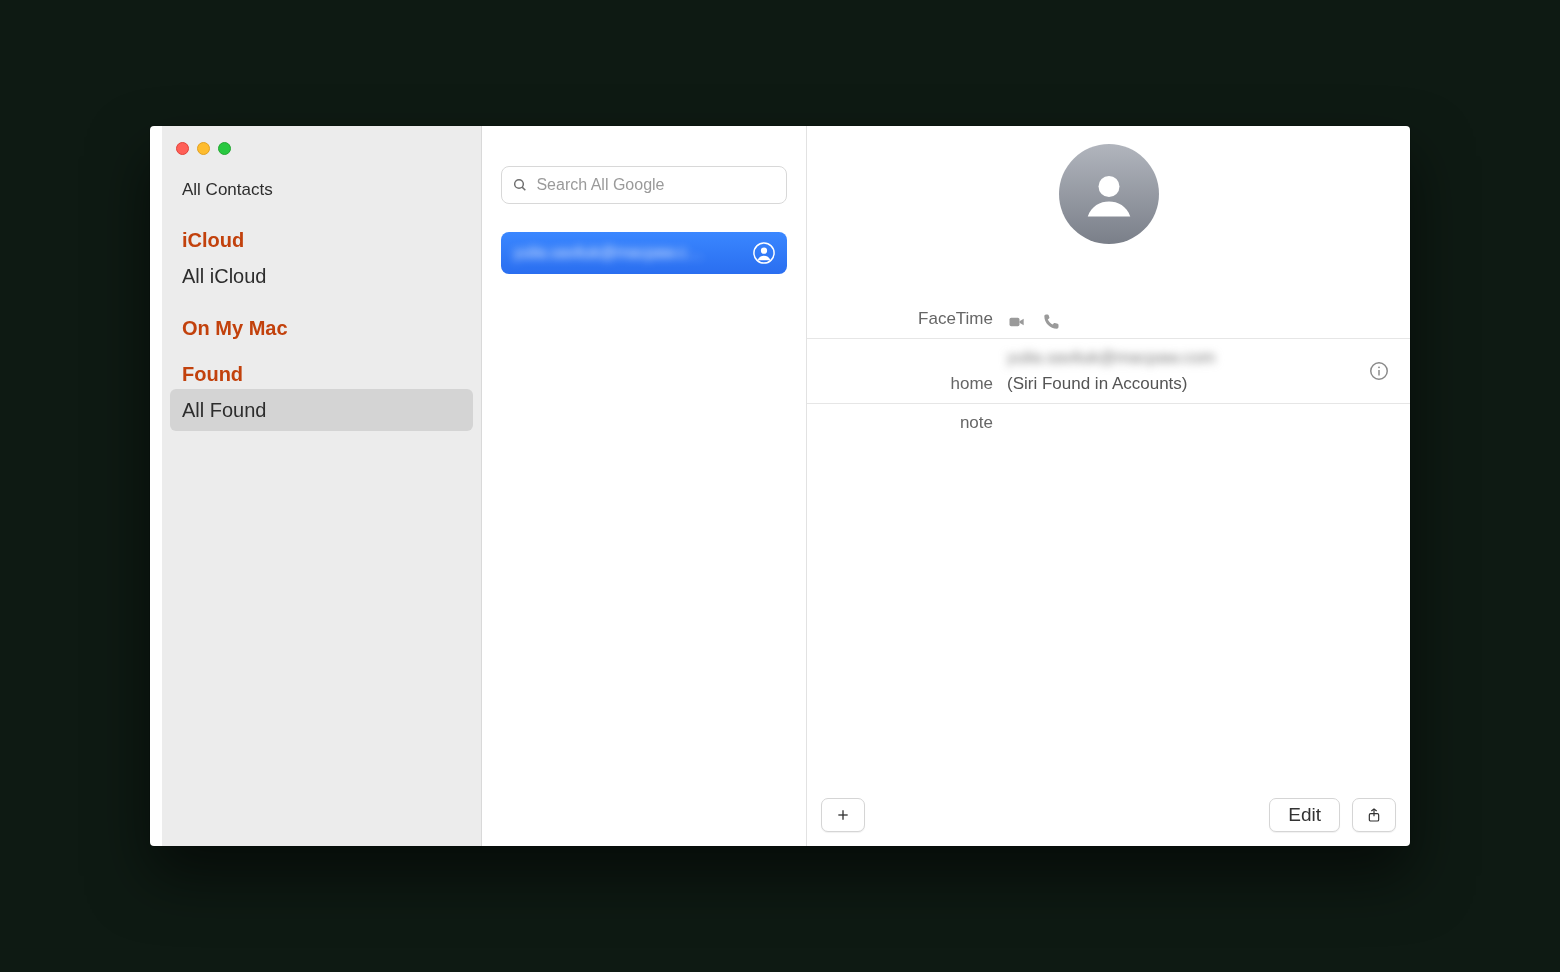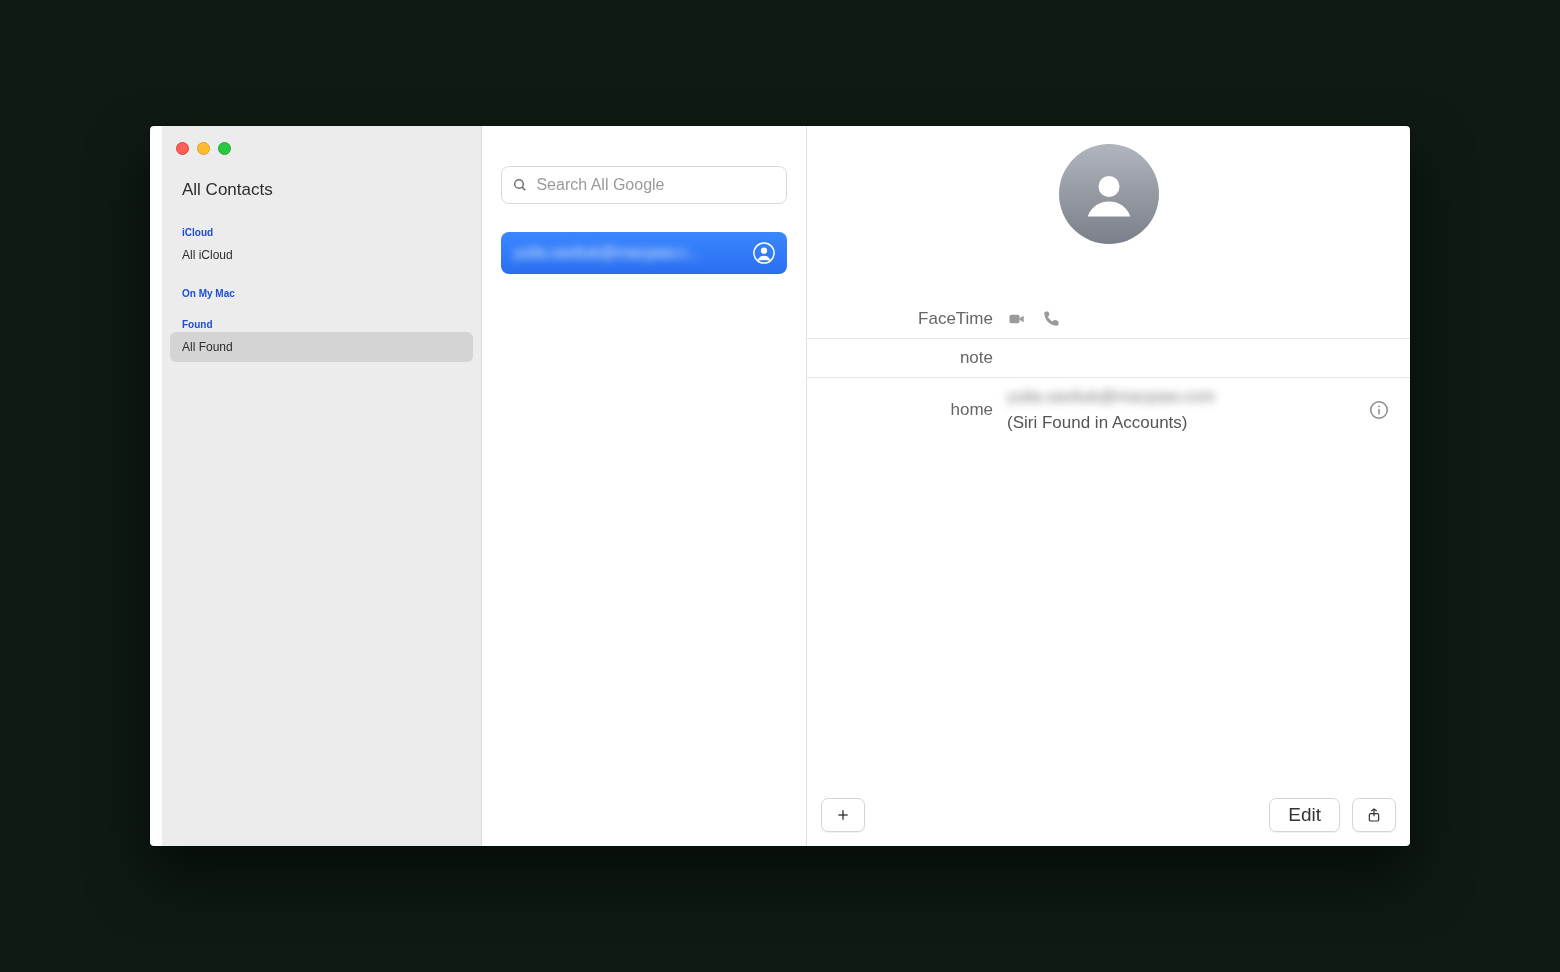--- a/index.html
+++ b/index.html
@@ -42,29 +42,29 @@
     width: 13px; height: 13px; border-radius: 50%;
     display: inline-block;
   }
   .tl-close   { background: #ff5f57; border: 0.5px solid #e14138; }
   .tl-min     { background: #febc2e; border: 0.5px solid #e1a020; }
   .tl-max     { background: #28c840; border: 0.5px solid #24a732; }
 
   .sidebar-item, .sidebar-section {
     padding: 6px 12px;
     border-radius: 6px;
-    font-size: 12px;
+    font-size: 20px;
     line-height: 1.5;
     color: #2d2d2d;
   }
   .sidebar-item.top { font-size: 17px; }
   .sidebar-section {
-    color: #1d4ed8;
+    color: #c2410c;
     font-weight: 600;
-    font-size: 10px;
+    font-size: 20px;
     margin-top: 10px;
     padding-bottom: 0;
   }
   .sidebar-item.selected { background: #d4d4d4; }
 
   
   .middle {
     width: 325px;
     background: #fff;
     border-right: 1px solid #e2e2e2;
@@ -138,21 +138,21 @@
   .avatar-lg {
     width: 100px; height: 100px; border-radius: 50%;
     background: linear-gradient(180deg,#b1b5bd 0%,#7a7f89 100%);
     display: flex; align-items: center; justify-content: center;
   }
   .avatar-lg svg { width: 60px; height: 60px; }
 
   .info-block { margin-top: 56px; }
   .info-row {
     display: flex;
-    align-items: center;
+    align-items: flex-end;
     border-bottom: 1px solid #e6e6e6;
     padding: 6px 20px 6px 0;
   }
   .info-row:last-child { border-bottom: none; }
   .info-label {
     width: 200px;
     text-align: right;
     padding-right: 14px;
     color: #666;
     font-size: 17px;
@@ -270,37 +270,37 @@
               <path d="M15 11l5-3v8l-5-3z"></path>
             </svg>
             <svg class="ic" viewBox="0 0 24 24" fill="#9a9a9a">
               <path d="M6 3c-1 0-2 .9-2 2 0 8 7 15 15 15 1.1 0 2-1 2-2v-2.7c0-.6-.4-1.1-1-1.3l-3.4-.9c-.5-.1-1 .1-1.3.5l-1.1 1.5c-2.6-1.3-4.8-3.5-6.1-6.1l1.5-1.1c.4-.3.6-.8.5-1.3L9.2 4c-.2-.6-.7-1-1.3-1H6z"></path>
             </svg>
           </div>
         </div>
       </div>
 
       <div class="info-row">
-        <div class="info-label">note</div>
-        <div class="info-value"></div>
-      </div>
-
-      <div class="info-row">
         <div class="info-label">home</div>
         <div class="info-value">
           <span class="blurred">yulia.savliuk@macpaw.com</span>
           <span style="color:#555">(Siri Found in Accounts)</span>
         </div>
         <svg class="info-right-icon" viewBox="0 0 24 24" fill="none" stroke="#8a8a8a" stroke-width="1.6">
           <circle cx="12" cy="12" r="9"></circle>
           <line x1="12" y1="11" x2="12" y2="17"></line>
           <circle cx="12" cy="8" r="1" fill="#8a8a8a" stroke="none"></circle>
         </svg>
       </div>
 
+      <div class="info-row">
+        <div class="info-label">note</div>
+        <div class="info-value"></div>
+      </div>
+
     </div>
 
     <div class="footer">
       <div class="btn icon-only">
         <svg width="16" height="16" viewBox="0 0 24 24" stroke="#333" stroke-width="2" fill="none">
           <line x1="12" y1="5" x2="12" y2="19"></line>
             <line x1="5" y1="12" x2="19" y2="12"></line>
         </svg>
       </div>
       <div class="spacer"></div>

